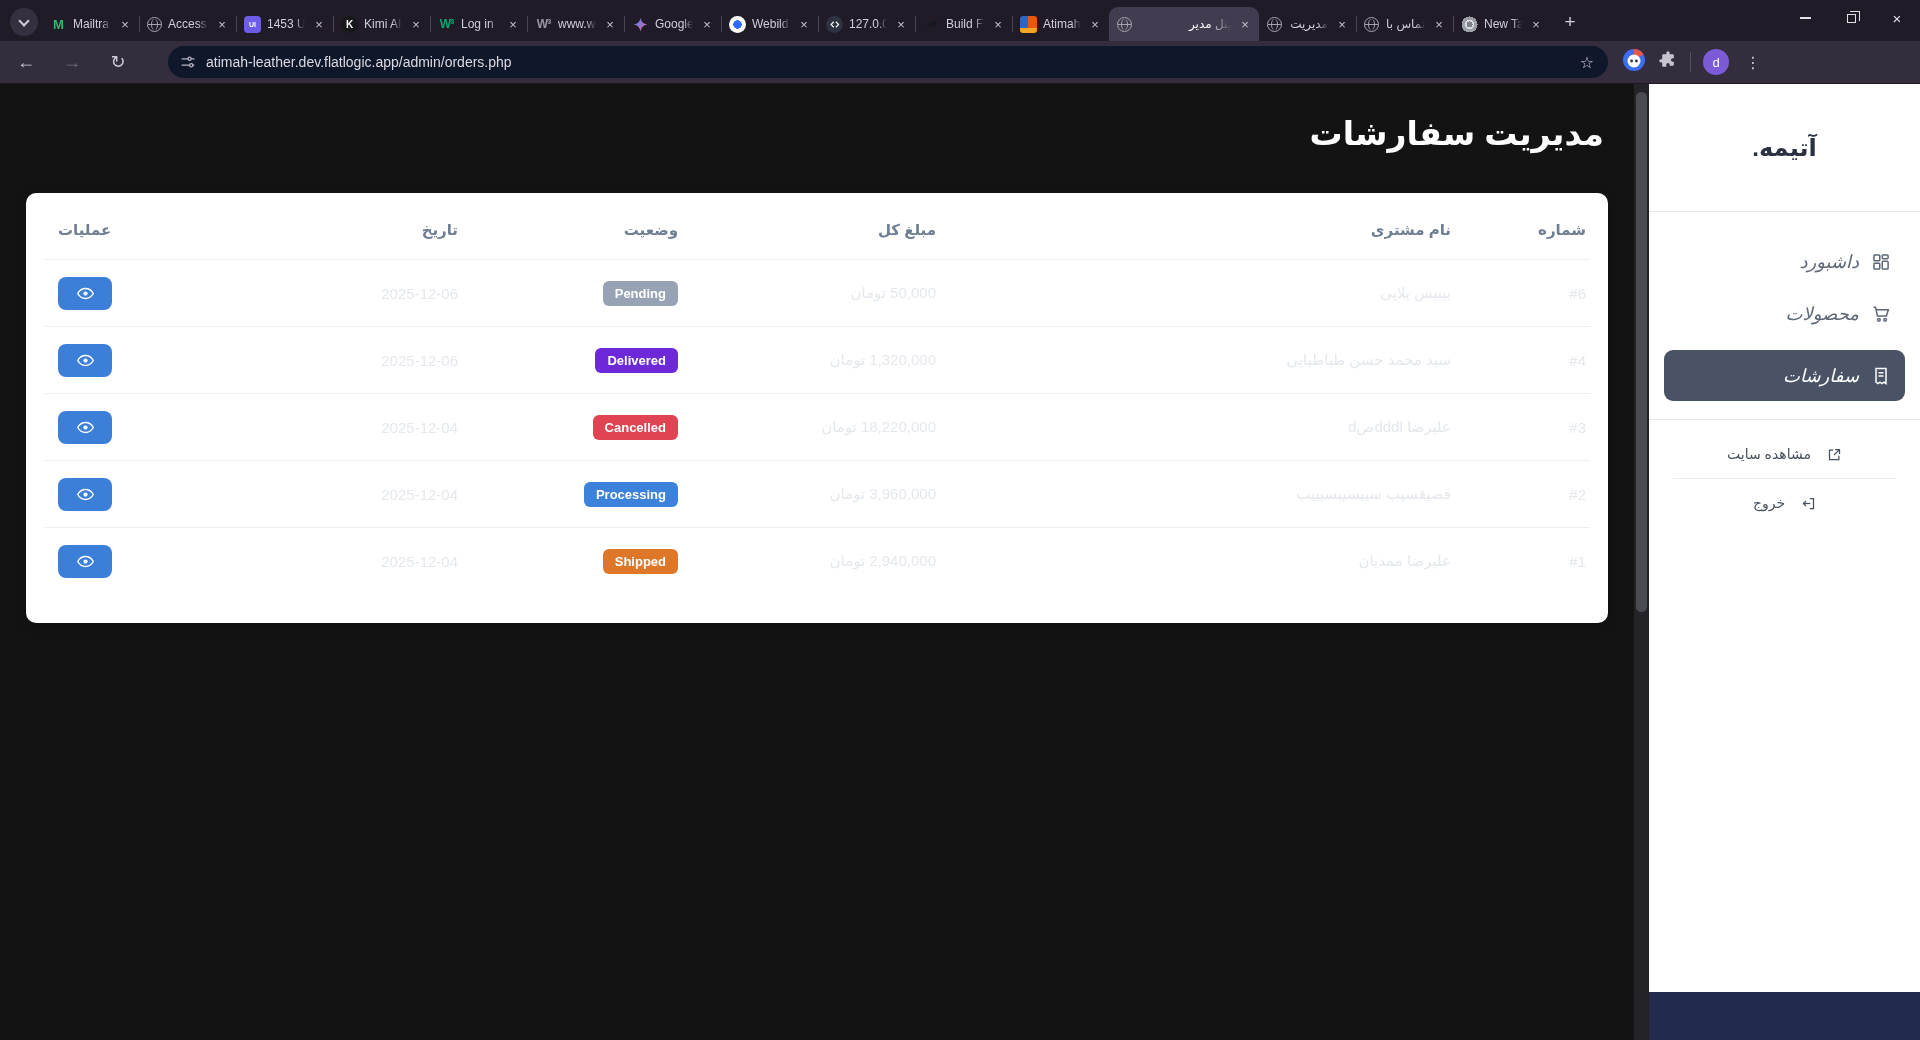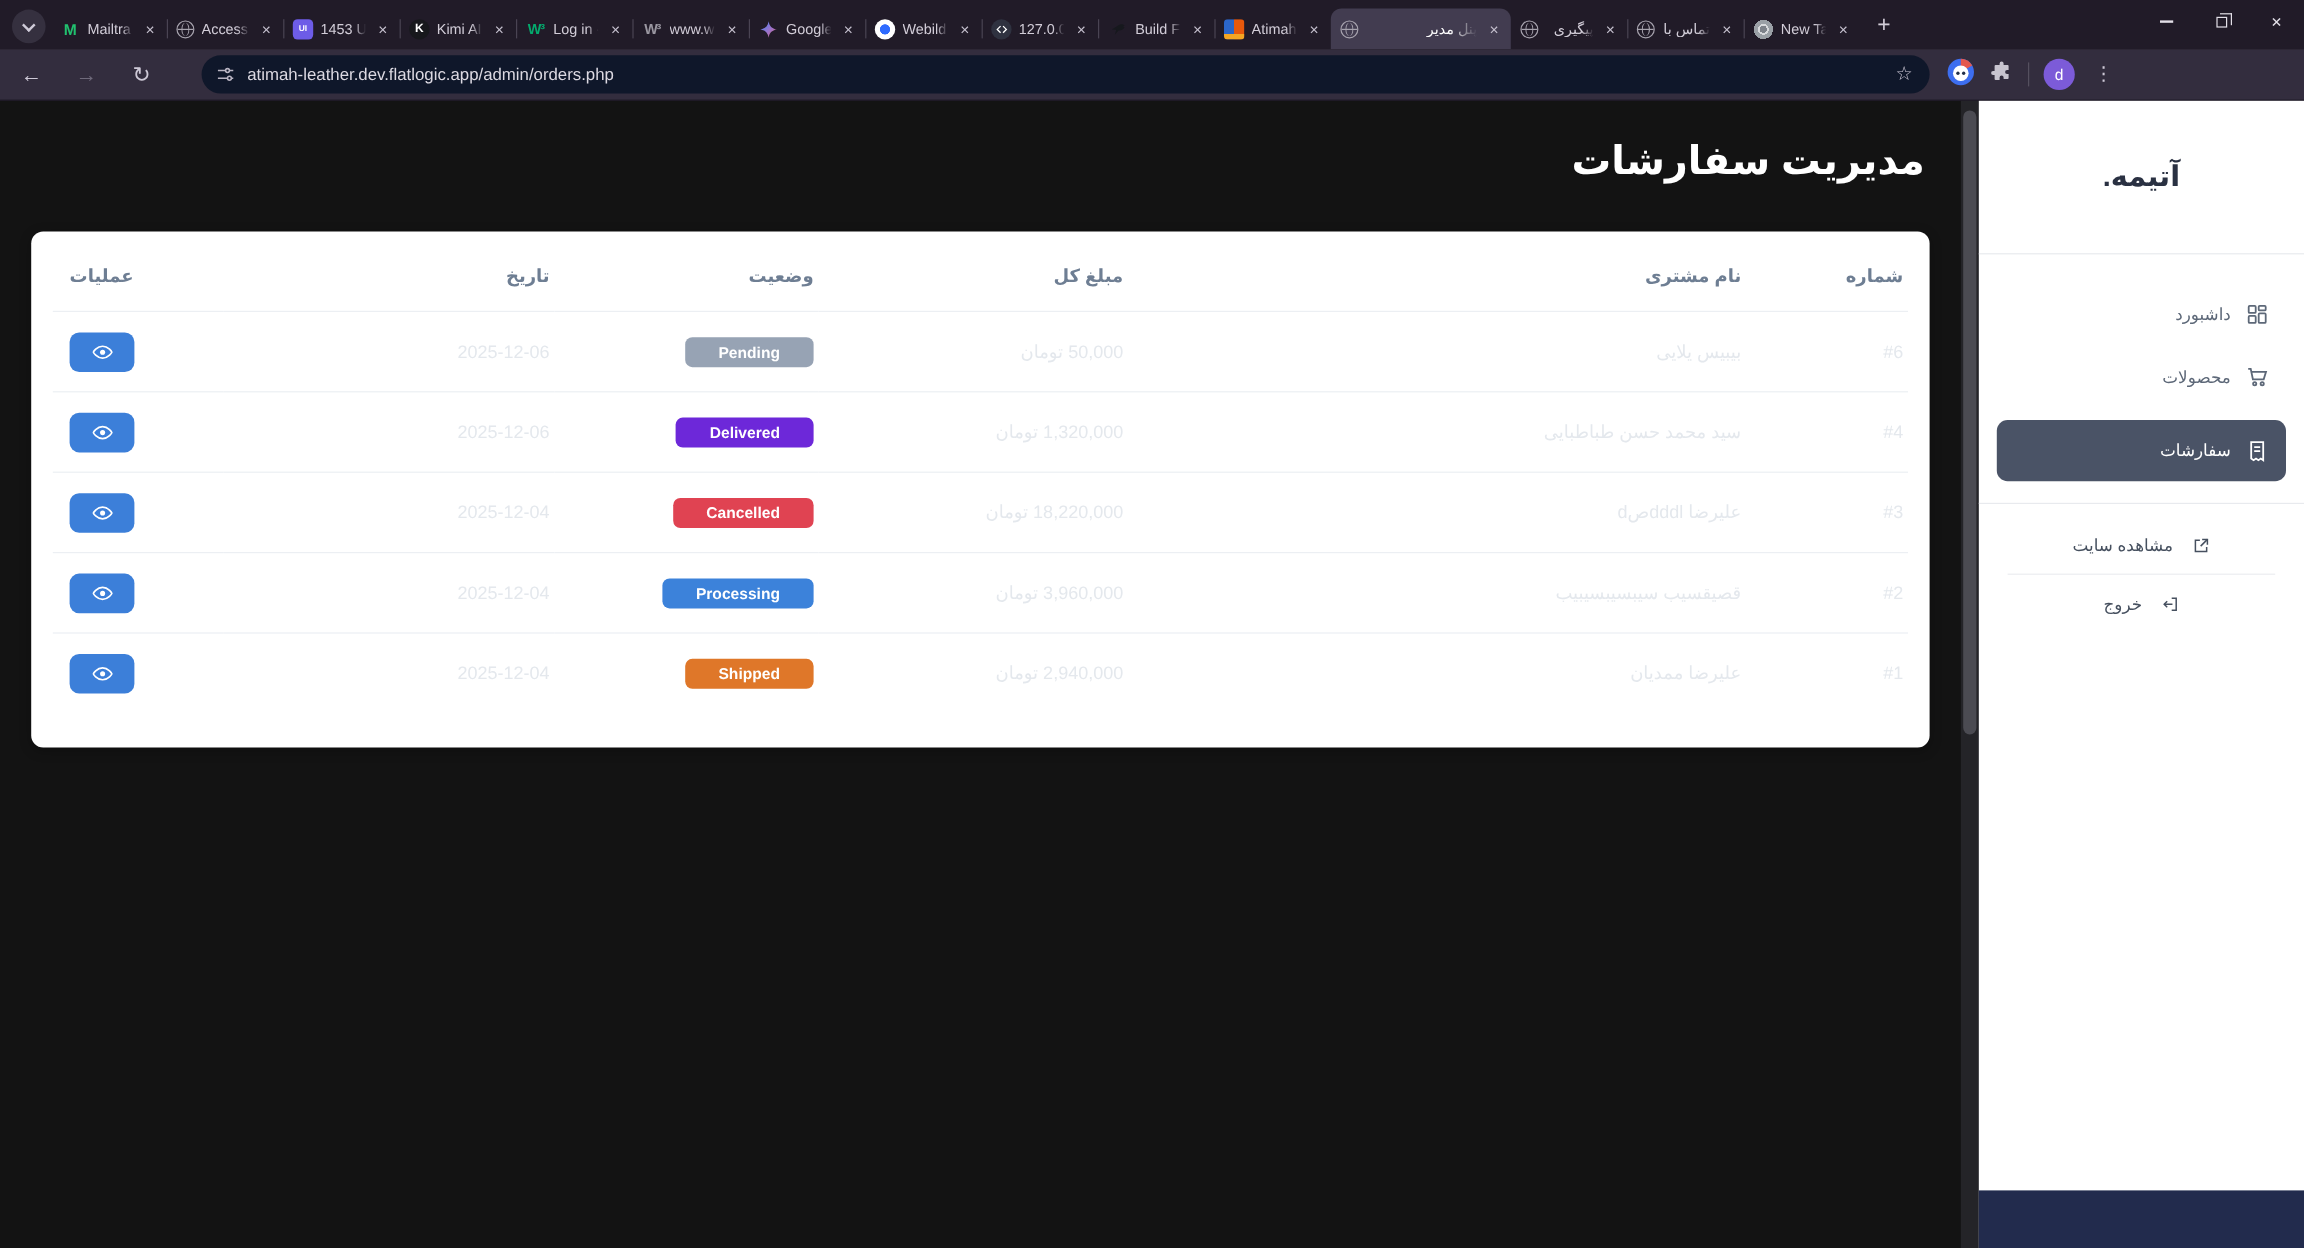--- a/index.html
+++ b/index.html
@@ -76,33 +76,33 @@
   .main { flex:1; background:#131313; direction:rtl; overflow:hidden; }
   .page-title { color:#ffffff; font-size:33px; font-weight:700; line-height:46px; margin:27px 30px 0 0; text-align:right; }
   .card { background:#ffffff; border-radius:10px; margin:36px 26px 0 26px; padding:0 18px 28px 18px;
     box-shadow:0 2px 10px rgba(0,0,0,.25); }
   table { width:100%; border-collapse:collapse; direction:rtl; }
   th { color:#6e7e93; font-size:15px; font-weight:700; text-align:right; padding:28px 4px 20px 4px;
     border-bottom:1px solid #eceff3; }
   td { color:#e4e8ed; font-size:15px; text-align:right; padding:0 4px; height:67px; border-bottom:1px solid #eceff3; }
   tr:last-child td { border-bottom:none; }
   th.c-actions, td.c-actions { text-align:left; padding-left:14px; }
-  .badge { display:inline-block; color:#fff; font-size:13px; font-weight:700; padding:5px 28px; border-radius:6px; }
+  .badge { display:inline-block; color:#fff; font-size:13px; font-weight:700; padding:5px 12px; border-radius:6px; }
   .eye-btn { width:54px; height:33px; border:none; border-radius:8px; background:#3c7fd9; display:inline-flex;
     align-items:center; justify-content:center; cursor:pointer; }
 
   .scroll-strip { width:15px; background:#242428; position:relative; flex:none; }
   .scroll-thumb { position:absolute; left:2px; right:2px; top:8px; height:520px; background:#4b4b52; border-radius:6px; }
 
   .sidebar { width:271px; background:#ffffff; direction:rtl; position:relative; flex:none; }
   .brand { height:128px; display:flex; align-items:center; justify-content:center; color:#2a3142;
     font-size:24px; font-weight:700; border-bottom:1px solid #e8eaee; }
   .nav-list { padding:26px 15px 14px 15px; border-bottom:1px solid #e8eaee; }
   .nav-item { display:flex; align-items:center; gap:12px; height:48px; padding:0 14px; border-radius:9px;
-    color:#5d6878; font-size:14px; cursor:pointer; margin-bottom:4px; }
+    color:#5d6878; font-size:18px; cursor:pointer; margin-bottom:4px;font-style:italic; }
   .nav-item svg { flex:none; }
   .nav-item--active { background:#4a5366; color:#ffffff; margin-top:12px; height:51px; }
   .side-links { padding:12px 0 0 0; text-align:center; }
   .side-link { display:inline-flex; align-items:center; gap:16px; color:#46505f; font-size:14px; height:44px;
     cursor:pointer; }
   .side-hr { border:none; border-top:1px solid #ebedf1; width:82%; margin:2px auto; }
   .side-footer { position:absolute; left:0; right:0; bottom:0; height:48px; background:#222b4d; }
 </style>
 </head>
 <body>
@@ -187,21 +187,21 @@
       <span class="tab-title" dir="auto">Atimah</span>
       <span class="tab-close">×</span>
     </div>
     <div class="tab tab--active">
       <span class="fav fav-globe"></span>
       <span class="tab-title" dir="auto">پنل مدیر</span>
       <span class="tab-close">×</span>
     </div>
     <div class="tab">
       <span class="fav fav-globe"></span>
-      <span class="tab-title" dir="auto">پیگیری</span>
+      <span class="tab-title" dir="auto">مدیریت</span>
       <span class="tab-close">×</span>
     </div>
     <div class="tab">
       <span class="fav fav-globe"></span>
       <span class="tab-title" dir="auto">تماس با</span>
       <span class="tab-close">×</span>
     </div>
     <div class="tab">
       <span class="fav fav-chrome"></span>
       <span class="tab-title" dir="auto">New Ta</span>

